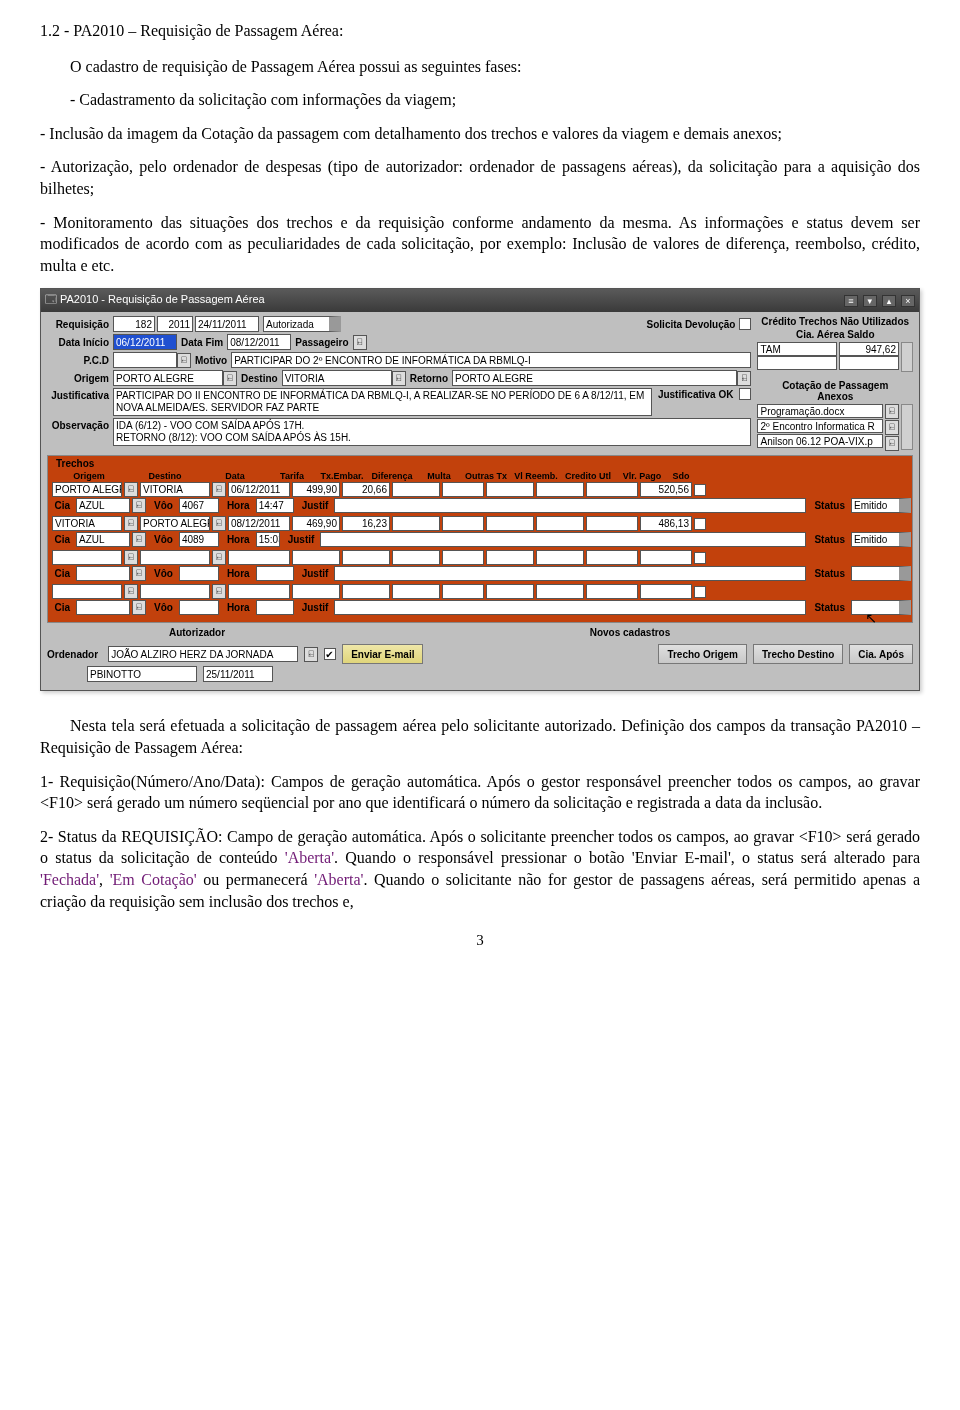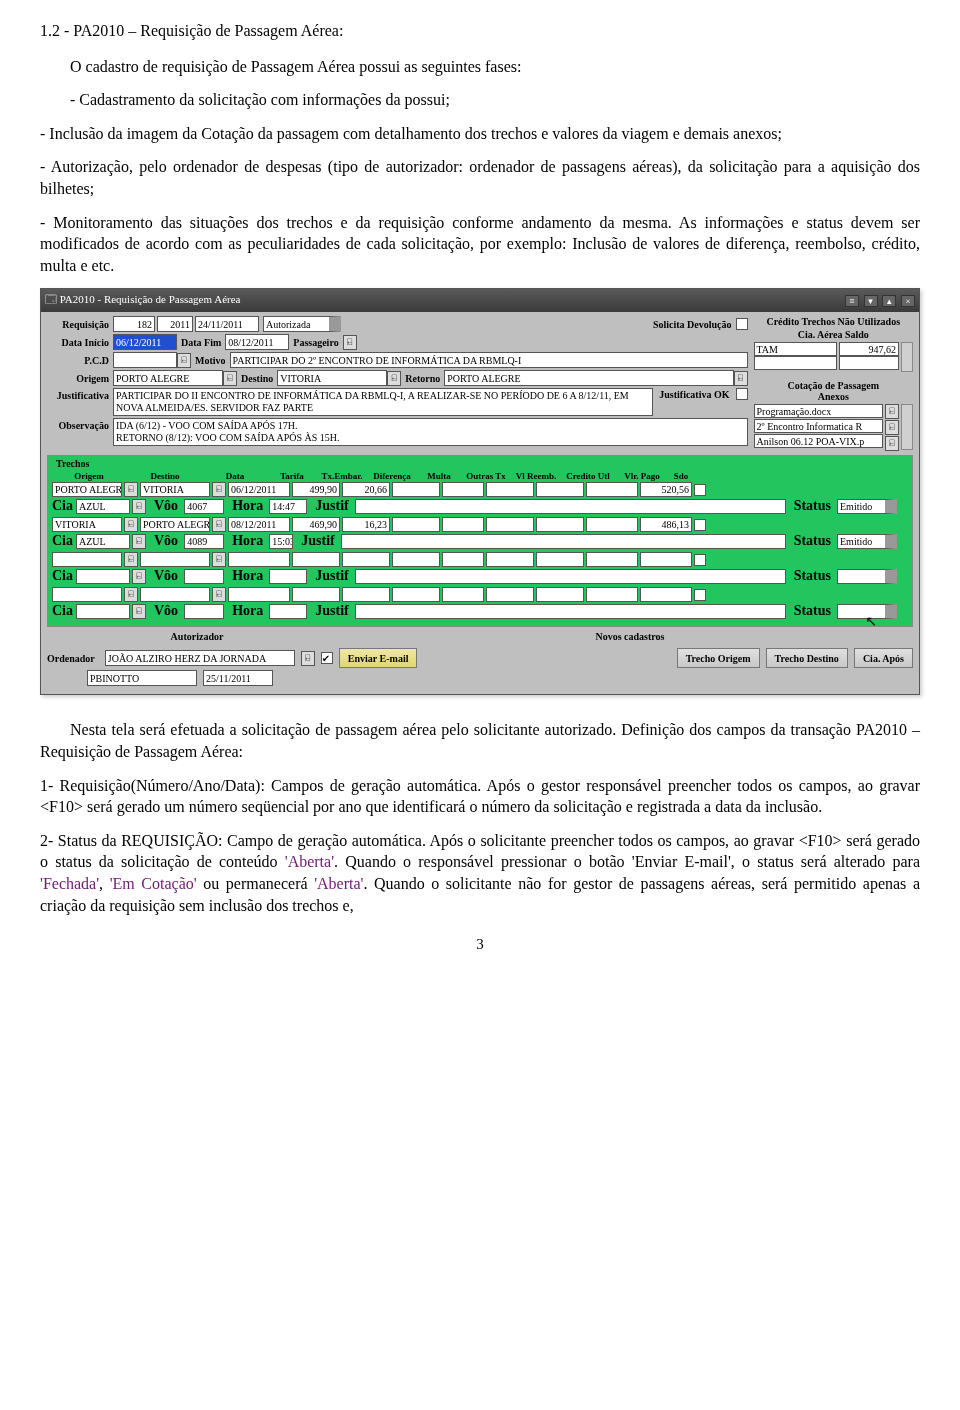--- a/index.html
+++ b/index.html
@@ -2,61 +2,61 @@
 <html><head>
 <meta charset="utf-8">
 <style>
   * { box-sizing: border-box; margin: 0; padding: 0; }
   body { font-family: "Times New Roman", serif; font-size: 16px; background: #fff; padding: 20px 40px; width: 960px; }
   .doc-text { margin-bottom: 12px; line-height: 1.35; text-align: justify; }
   .doc-text.indent { text-indent: 30px; }
   .red { color: #701a75; }
   .title-sec { font-weight: normal; margin-bottom: 14px; }
 
-  .app-window { font-family: Liberation Serif, serif; font-size: 10px; background: #bfbfbf; border: 1px solid #555; margin: 8px 0 24px 0; box-shadow: 2px 2px 4px rgba(0,0,0,.2); color:#000;}
+  .app-window { font-family: Liberation Sans, sans-serif; font-size: 10px; background: #bfbfbf; border: 1px solid #555; margin: 8px 0 24px 0; box-shadow: 2px 2px 4px rgba(0,0,0,.2); color:#000;}
   .titlebar { background: linear-gradient(#5a5a5a,#3a3a3a); color: #fff; display:flex; justify-content:space-between; align-items:center; padding:2px 4px; font-size:11px;}
   .titlebar .right-icons span { display:inline-block; width:14px; height:12px; background:#666; border:1px solid #333; margin-left:2px; text-align:center; line-height:10px; font-size:9px; cursor:pointer;}
   .form-body { padding: 4px 6px 6px 6px; position:relative;}
   .row { display:flex; align-items:center; margin-bottom:2px; flex-wrap:nowrap;}
   .lbl { font-weight:bold; text-align:right; padding-right:4px; white-space:nowrap;}
   .fld { background:#fff; border:1px solid #555; height:16px; padding:0 2px; font-size:10px; display:flex; align-items:center; overflow:hidden; white-space:nowrap;}
   .fld.sel { border-right:12px solid #999; position:relative;}
   .fld.highlight { background:#2050d0; color:#fff;}
   .chk { width:12px; height:12px; border:1px solid #555; background:#fff; display:inline-block;}
   .ta { background:#fff; border:1px solid #555; padding:1px 2px; font-size:10px; line-height:1.15;}
   .top-grid { display:flex; gap:6px;}
   .left-col { flex: 1 1 auto;}
   .right-col { width:200px;}
   .section-hdr { font-weight:bold; text-align:center; font-size:10px; line-height:1.1; margin-bottom:2px;}
   .credit-table .fld { height:14px;}
   .anexo-list .fld{ height:14px; margin-bottom:1px;}
-  .trechos-wrap { border:1px solid #888; margin-top:4px; padding:2px 15px 4px 4px; background:#22c55e;}
+  .trechos-wrap { border:1px solid #888; margin-top:4px; padding:2px 1px 4px 4px; background:#c2410c;}
   .trechos-hdr { font-weight:bold; font-size:10px; margin-bottom:2px; padding-left:4px;}
   .cols-hdr { display:flex; font-weight:bold; font-size:9px; gap:2px; margin-bottom:1px;}
   .cols-hdr div { text-align:center;}
   .trow { display:flex; gap:2px; margin-bottom:1px; align-items:center;}
   .trow .fld{height:15px;}
   .trow2 { display:flex; gap:2px; margin-bottom:3px; align-items:center;}
   .trow2 .fld{height:15px;}
-  .trow .lbl, .trow2 .lbl{font-weight:bold; font-size:14px;text-align:right;}
+  .trow .lbl, .trow2 .lbl{font-weight:bold; font-size:10px;text-align:right;}
   .footer-row { display:flex; align-items:center; gap:6px; margin-top:6px;}
   .btn { background:linear-gradient(#efe7a8,#e0d57a); border:1px solid #777; padding:2px 8px; font-size:10px; font-weight:bold; cursor:pointer; height:20px; display:flex; align-items:center;}
   .btn.gray { background:linear-gradient(#e0e0e0,#c8c8c8);}
   .mini-icon { width:14px; height:15px; border:1px solid #555; background:#ddd; display:inline-block; font-size:9px; text-align:center; line-height:13px; cursor:pointer;}
   .scroll-stub { width:12px; background:#d0d0d0; border:1px solid #888;}
   .spacer { flex:1;}
   .pgnum { text-align:center; margin-top:20px; font-family:"Times New Roman",serif; font-size:15px;}
   .cursor-ptr { position:absolute; right:42px; bottom:64px; font-size:14px; pointer-events:none;}
 </style>
 </head>
 <body>
 
 <p class="doc-text title-sec">1.2 - PA2010 – Requisição de Passagem Aérea:</p>
 <p class="doc-text indent">O cadastro de requisição de Passagem Aérea possui as seguintes fases:</p>
-<p class="doc-text indent">- Cadastramento da solicitação com informações da possui;</p>
+<p class="doc-text indent">- Cadastramento da solicitação com informações da viagem;</p>
 <p class="doc-text">- Inclusão da imagem da Cotação da passagem com detalhamento dos trechos e valores da viagem e demais anexos;</p>
 <p class="doc-text">- Autorização, pelo ordenador de despesas (tipo de autorizador: ordenador de passagens aéreas), da solicitação para a aquisição dos bilhetes;</p>
 <p class="doc-text">- Monitoramento das situações dos trechos e da requisição conforme andamento da mesma. As informações e status devem ser modificados de acordo com as peculiaridades de cada solicitação, por exemplo: Inclusão de valores de diferença, reembolso, crédito, multa e etc.</p>
 
 <div class="app-window">
   <div class="titlebar">
     <span>🗔 <span>PA2010 - Requisição de Passagem Aérea</span></span>
     <span class="right-icons">
       <span>≡</span>
       <span>▾</span>

